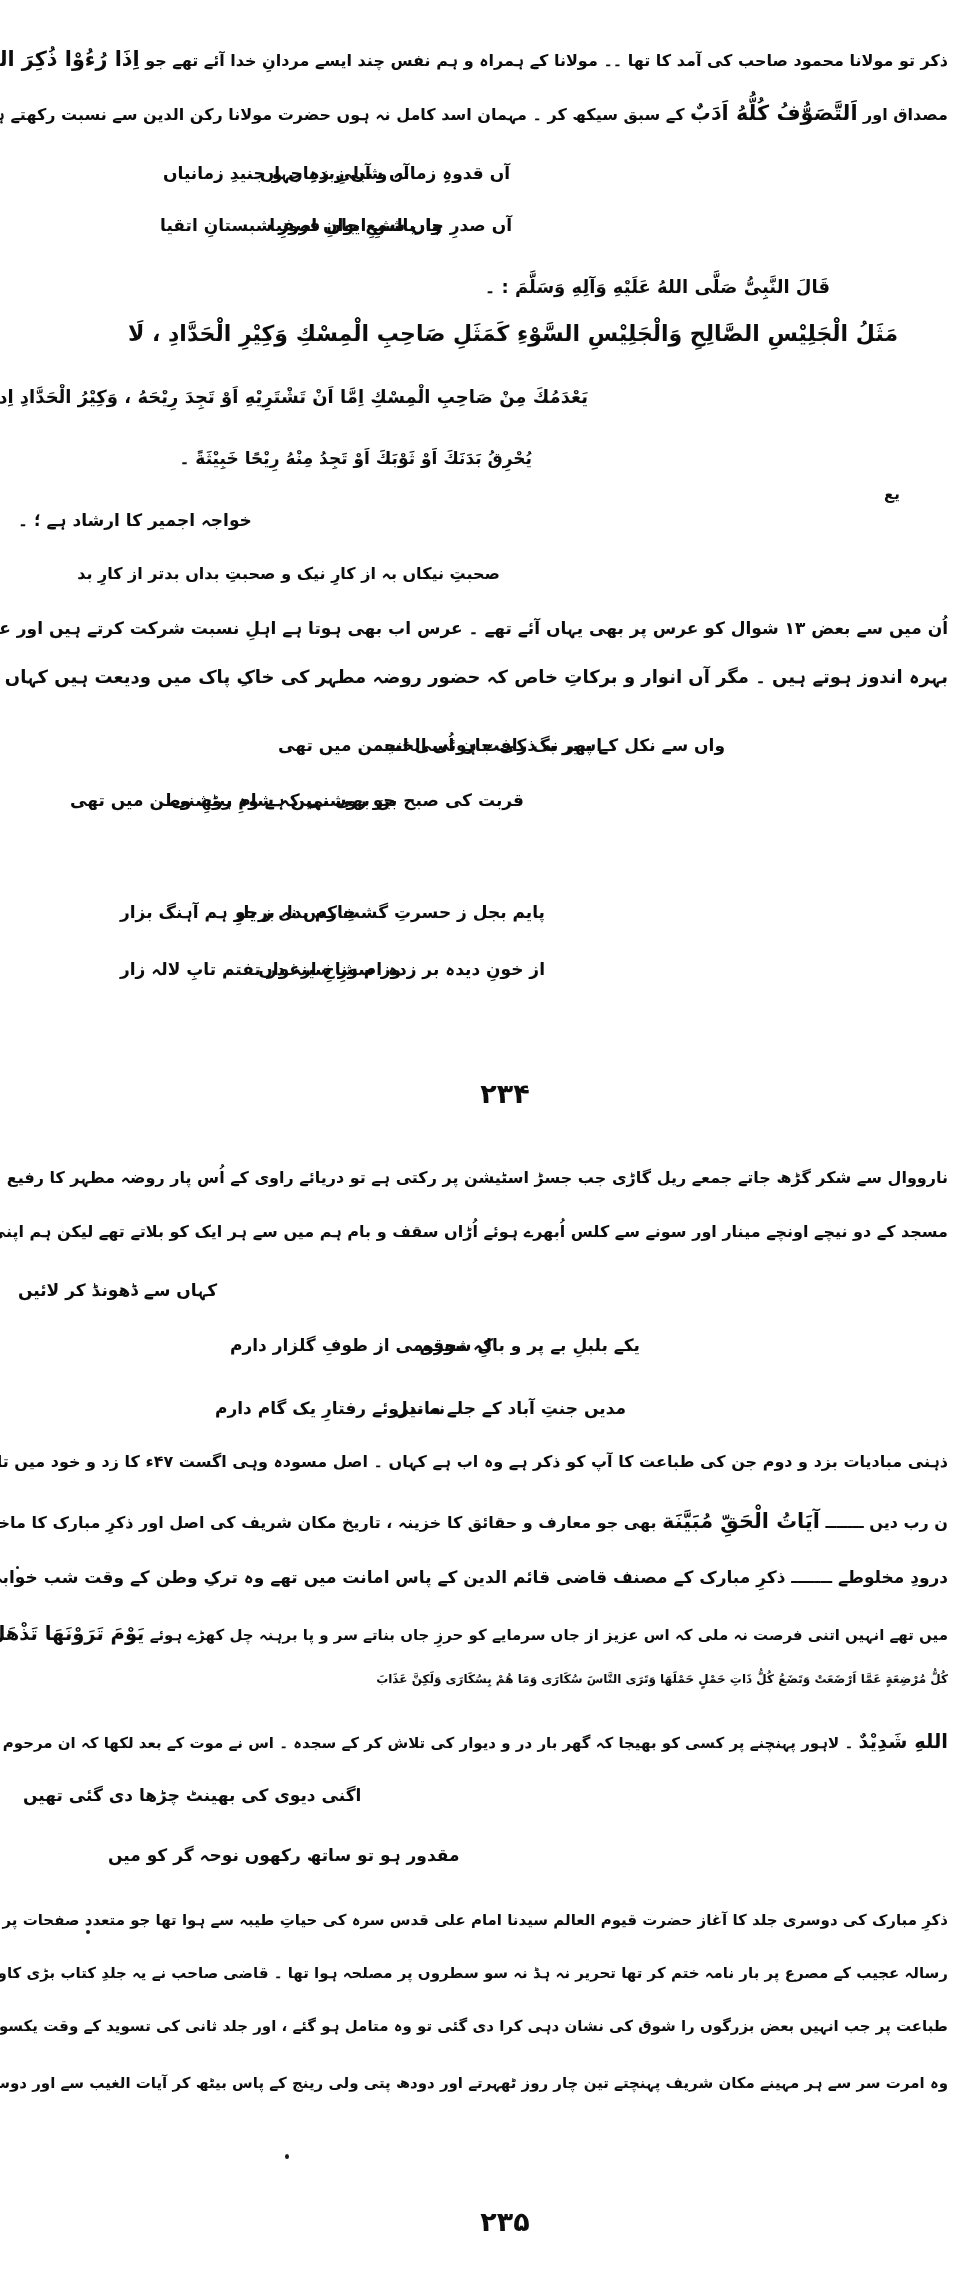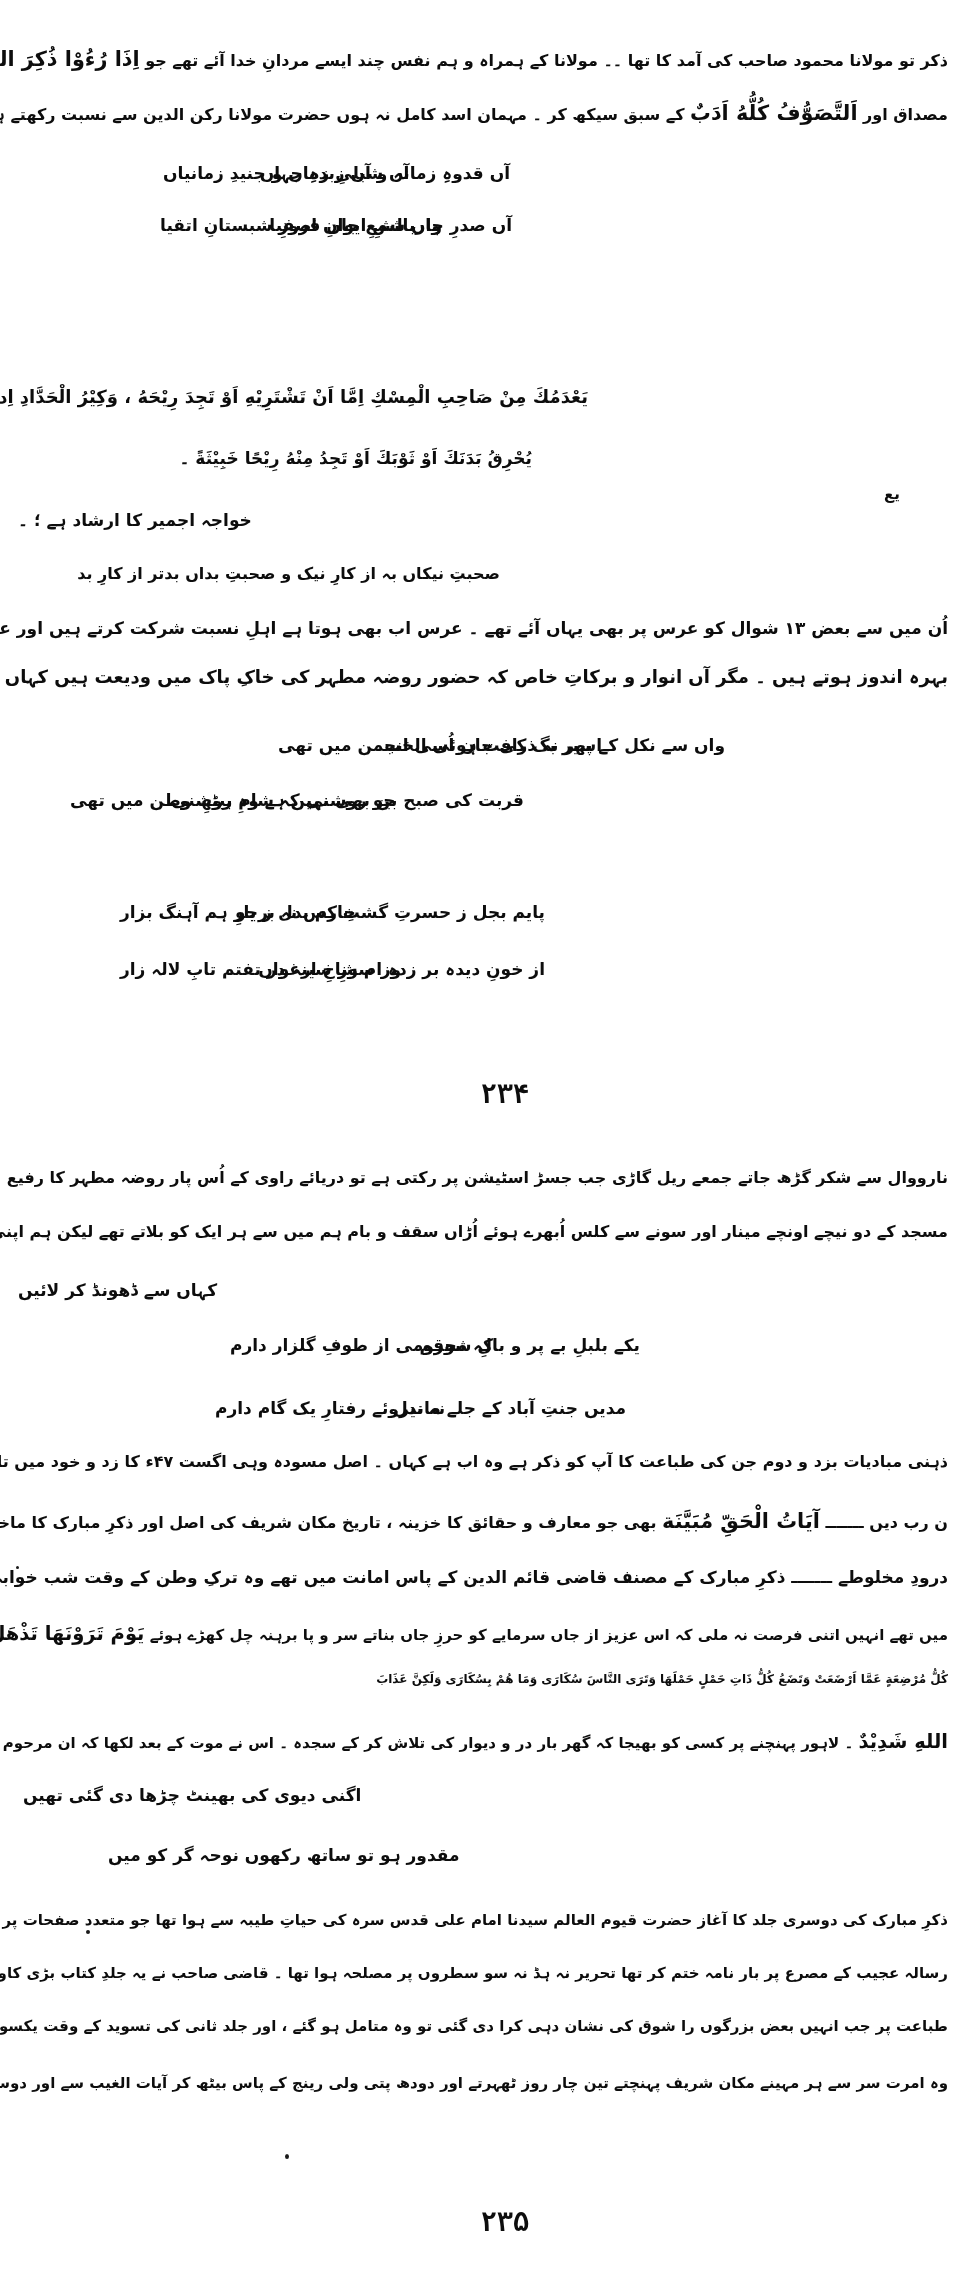--- a/index.html
+++ b/index.html
@@ -30,21 +30,20 @@
   .quran { font-size: 12px; letter-spacing: 0.5px; }
   .saying { font-size: 16px; }
   .marginal { font-size: 15px; }
   .vrow { position: absolute; left: 0; right: 0; height: 42px; }
   .hem { position: absolute; top: 0; white-space: nowrap; font-size: 17px; line-height: 1.4; }
   .emph { font-size: 1.3em; letter-spacing: 0.5px; }
   .pageno {
     position: absolute; left: 375px; width: 260px;
     text-align: center; font-size: 27px; font-weight: 700;
     letter-spacing: 5px;
-    font-family: Liberation Mono, monospace;
   }
   .speck { position: absolute; background: #1a1a1a; border-radius: 50%; }
 </style>
 </head>
 <body>
 
 <div class="page">
 
   <div class="ln full" style="top:44px"><span>ذکر تو مولانا محمود صاحب کی آمد کا تھا ۔۔ مولانا کے ہمراہ و ہم نفس چند ایسے مردانِ خدا آئے تھے جو </span><span class="emph">اِذَا رُءُوْا ذُكِرَ اللهُ</span></div>
 
@@ -52,21 +51,23 @@
 
   <div class="vrow" style="top:162px">
     <span class="hem" style="right:450px">آں قدوہِ زمانہ و آں زبدہِ جہاں</span>
     <span class="hem" style="left:163px">آں شبلیِ زماں و جنیدِ زمانیاں</span>
   </div>
   <div class="vrow" style="top:214px">
     <span class="hem" style="right:448px">آں صدرِ چاربالشِ ایوانِ اصفیا</span>
     <span class="hem" style="left:160px">واں شمعِ جاں فروزِ شبستانِ اتقیا</span>
   </div>
 
+  <div class="ln intro" style="top:274px; right:130px">قَالَ النَّبِیُّ صَلَّی اللهُ عَلَیْهِ وَآلِهِ وَسَلَّمَ : ۔</div>
 
+  <div class="ln hadith" style="top:318px; right:62px">مَثَلُ الْجَلِيْسِ الصَّالِحِ وَالْجَلِيْسِ السَّوْءِ كَمَثَلِ صَاحِبِ الْمِسْكِ وَكِيْرِ الْحَدَّادِ ، لَا</div>
   <div class="ln hadith hadith2" style="top:384px; right:372px">يَعْدَمُكَ مِنْ صَاحِبِ الْمِسْكِ اِمَّا اَنْ تَشْتَرِيْهِ اَوْ تَجِدَ رِيْحَهُ ، وَكِيْرُ الْحَدَّادِ اِد ۔۔۔</div>
   <div class="ln hadith hadith3" style="top:446px; right:428px">يُحْرِقُ بَدَنَكَ اَوْ ثَوْبَكَ اَوْ تَجِدُ مِنْهُ رِيْحًا خَبِيْثَةً ۔</div>
 
   <div class="ln marginal" style="top:484px; right:60px">یع</div>
   <div class="ln tail" style="top:508px; left:18px">خواجہ اجمیر کا ارشاد ہے ؛ ۔</div>
 
   <div class="ln saying" style="top:562px; right:460px">صحبتِ نیکاں بہ از کارِ نیک و صحبتِ بداں بدتر از کارِ بد</div>
 
   <div class="ln full fs17" style="top:616px">اُن میں سے بعض ۱۳ شوال کو عرس پر بھی یہاں آئے تھے ۔ عرس اب بھی ہوتا ہے اہلِ نسبت شرکت کرتے ہیں اور علی قدرِ مراتب</div>
   <div class="ln full fs18" style="top:664px">بہرہ اندوز ہوتے ہیں ۔ مگر آں انوار و برکاتِ خاص کہ حضور روضہ مطہر کی خاکِ پاک میں ودیعت ہیں کہاں سے لائیں</div>

